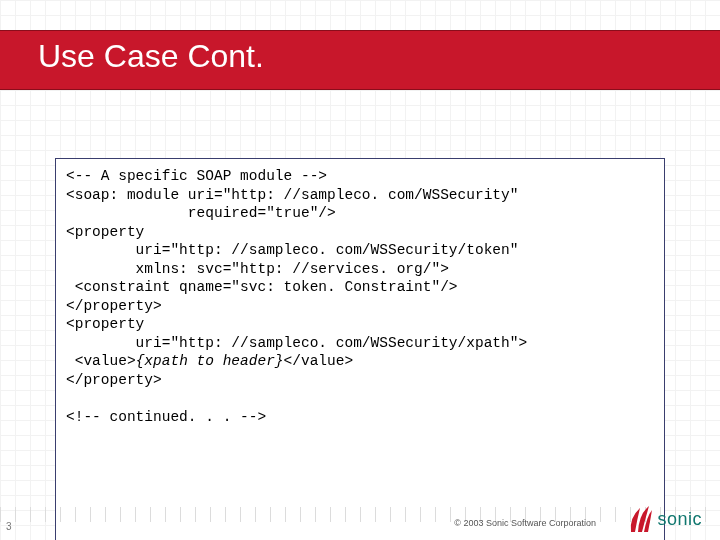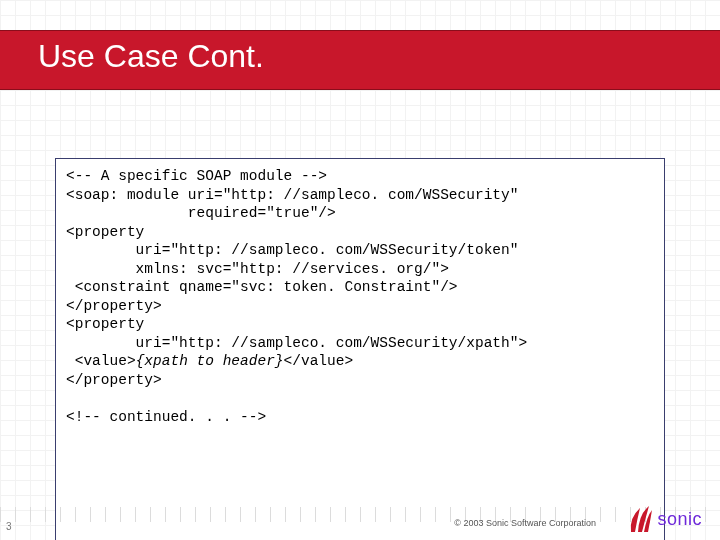--- a/index.html
+++ b/index.html
@@ -50,21 +50,21 @@
     position: absolute; right: 124px; bottom: 12px;
     font-size: 9px; color: #555;
   }
   .logo {
     position: absolute; right: 18px; bottom: 6px;
     display: flex; align-items: center; gap: 4px;
   }
   .logo svg { display: block; }
   .logo-text {
     font-family: Arial, sans-serif; font-size: 18px;
-    color: #6d28d9; font-weight: normal; letter-spacing: 0.5px;
+    color: #0f766e; font-weight: normal; letter-spacing: 0.5px;
   }
 </style>
 </head>
 <body>
 
 <div class="slide">
 
   <div class="grid-bg"></div>
 
   <div class="header-band"></div>

